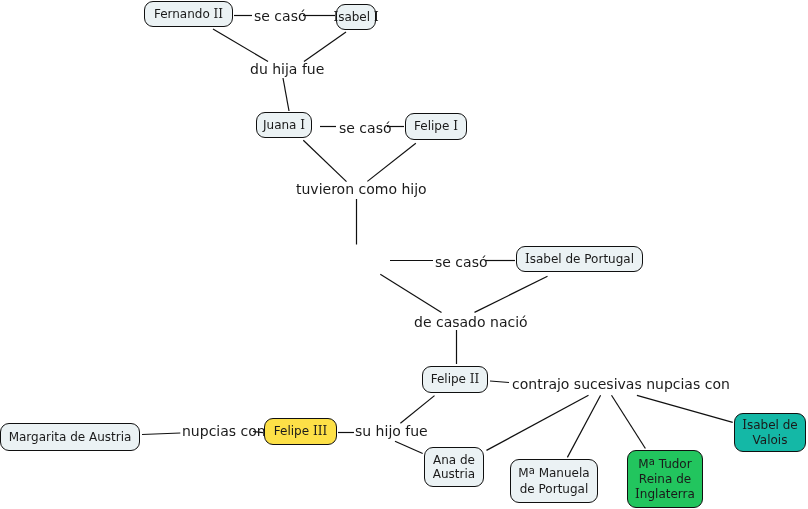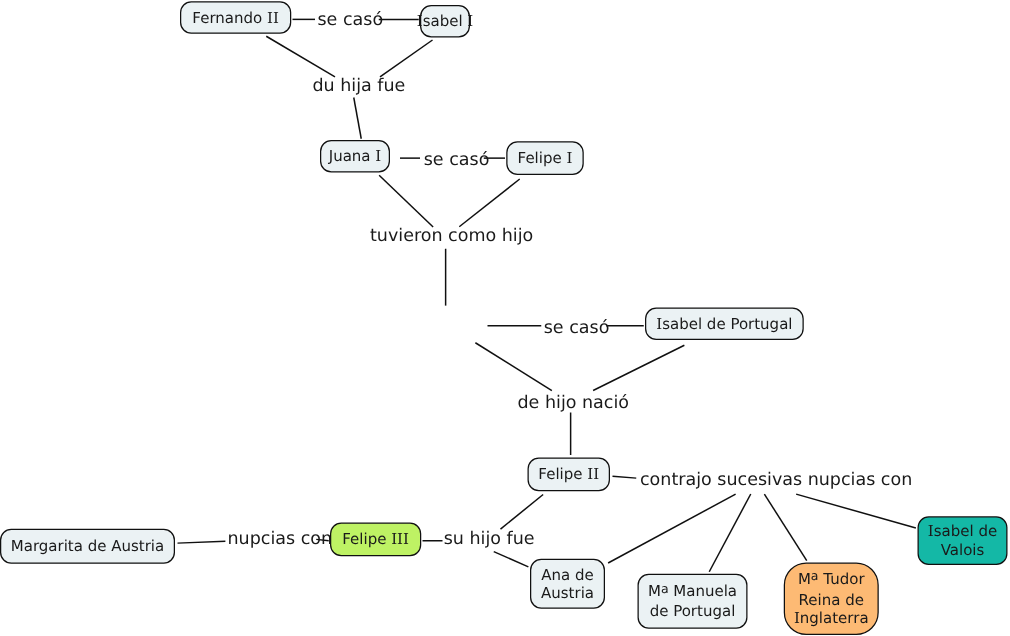--- a/index.html
+++ b/index.html
@@ -63,42 +63,42 @@
     </div>
     <div class="node" style="left: 516px; top: 246px; width: 127px; height: 26px; background: rgb(235, 242, 244); border-color: rgb(16, 16, 16);">
       <span class="node-line"><span class="rn">I</span>sabel de Portugal</span>
     </div>
     <div class="node" style="left: 422px; top: 366px; width: 66px; height: 27px; background: rgb(235, 242, 244); border-color: rgb(16, 16, 16);">
       <span class="node-line">Felipe <span class="rn">I</span><span class="rn">I</span></span>
     </div>
     <div class="node" style="left: 0px; top: 423px; width: 140px; height: 28px; background: rgb(235, 242, 244); border-color: rgb(16, 16, 16);">
       <span class="node-line">Margarita de Austria</span>
     </div>
-    <div class="node" style="left: 264px; top: 418px; width: 73px; height: 27px; background: #bef264; border-color: rgb(16, 16, 16);">
+    <div class="node" style="left: 264px; top: 418px; width: 73px; height: 27px; background: #fde047; border-color: rgb(16, 16, 16);">
       <span class="node-line">Felipe <span class="rn">I</span><span class="rn">I</span><span class="rn">I</span></span>
     </div>
     <div class="node" style="left: 510px; top: 459px; width: 88px; height: 44px; background: rgb(235, 242, 244); border-color: rgb(16, 16, 16);">
       <span class="node-line">M<span class="ord">a</span> Manuela</span>
       <span class="node-line">de Portugal</span>
     </div>
     <div class="node" style="left: 424px; top: 447px; width: 60px; height: 40px; background: rgb(235, 242, 244); border-color: rgb(16, 16, 16);">
       <span class="node-line">Ana de</span>
       <span class="node-line">Austria</span>
     </div>
-    <div class="node" style="left: 627px; top: 450px; width: 76px; height: 58px; background: #fdba74; border-color: rgb(16, 16, 16); border-radius: 18px;">
+    <div class="node" style="left: 627px; top: 450px; width: 76px; height: 58px; background: #22c55e; border-color: rgb(16, 16, 16);">
       <span class="node-line">M<span class="ord">a</span> Tudor</span>
       <span class="node-line">Reina de</span>
       <span class="node-line"><span class="rn">I</span>nglaterra</span>
     </div>
     <div class="node" style="left: 734px; top: 413px; width: 72px; height: 39px; background: #14b8a6; border-color: rgb(16, 16, 16);">
       <span class="node-line"><span class="rn">I</span>sabel de</span>
       <span class="node-line">Valois</span>
     </div>
     <div class="phrase" style="left: 254px; top: 9px; color: rgb(26, 26, 26);">se casó</div>
     <div class="phrase" style="left: 250px; top: 62px; color: rgb(26, 26, 26);">du hija fue</div>
     <div class="phrase" style="left: 339px; top: 121px; color: rgb(26, 26, 26);">se casó</div>
     <div class="phrase" style="left: 296px; top: 182px; color: rgb(26, 26, 26);">tuvieron como hijo</div>
     <div class="phrase" style="left: 435px; top: 255px; color: rgb(26, 26, 26);">se casó</div>
-    <div class="phrase" style="left: 414px; top: 315px; color: rgb(26, 26, 26);">de hijo nació</div>
+    <div class="phrase" style="left: 414px; top: 315px; color: rgb(26, 26, 26);">de casado nació</div>
     <div class="phrase" style="left: 512px; top: 377px; color: rgb(26, 26, 26);">contrajo sucesivas nupcias con</div>
     <div class="phrase" style="left: 182px; top: 424px; color: rgb(26, 26, 26);">nupcias con</div>
     <div class="phrase" style="left: 355px; top: 424px; color: rgb(26, 26, 26);">su hijo fue</div>
   </div>
 
 </body></html>

